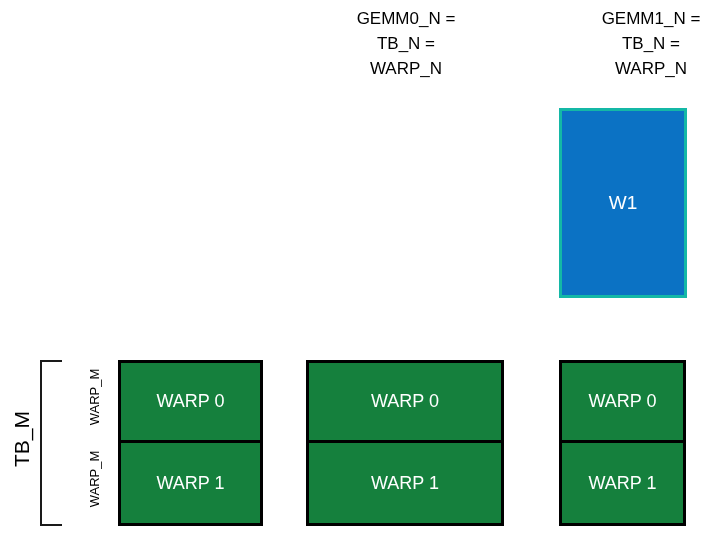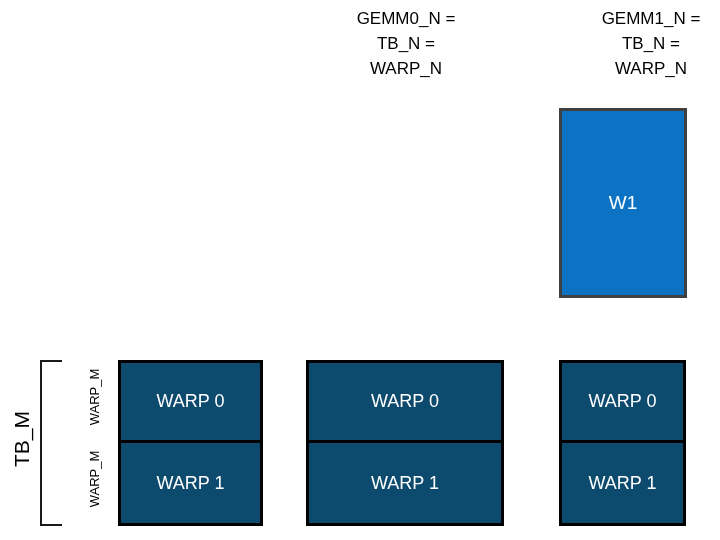--- a/index.html
+++ b/index.html
@@ -30,21 +30,21 @@
     font-family: "Liberation Sans", sans-serif;
     white-space: pre-line;
   }
   #caption-gemm0 { left: 300px; top: 6px; width: 212px; }
   #caption-gemm1 { left: 548px; top: 6px; width: 206px; }
 
   
   .blue-box {
     position: absolute;
     background: #0b72c4;
-    border: 3px solid #404040;
+    border: 3px solid #14b8a6;
     box-sizing: border-box;
     display: flex;
     align-items: center;
     justify-content: center;
     color: #ffffff;
     font-size: 19px;
     font-family: "Liberation Sans", sans-serif;
   }
   #blue-w0 { left: 303px; top: 171px; width: 201px; height: 127px; }
   #blue-w1 { left: 559px; top: 108px; width: 128px; height: 190px; }
@@ -56,21 +56,21 @@
     box-sizing: border-box;
     background: #77b800;
   }
   #green-stack-0 { left: 118px; top: 360px; width: 145px; height: 166px; }
   #green-stack-1 { left: 306px; top: 360px; width: 198px; height: 166px; }
   #green-stack-2 { left: 559px; top: 360px; width: 127px; height: 166px; }
 
   .green-cell {
     box-sizing: border-box;
     height: 50%;
-    background: #0c4a6e;
+    background: #15803d;
     display: flex;
     align-items: center;
     justify-content: center;
     color: #ffffff;
     font-size: 18px;
     font-family: "Liberation Sans", sans-serif;
   }
   .green-cell.top { border-bottom: 3px solid #000000; }
 
   

